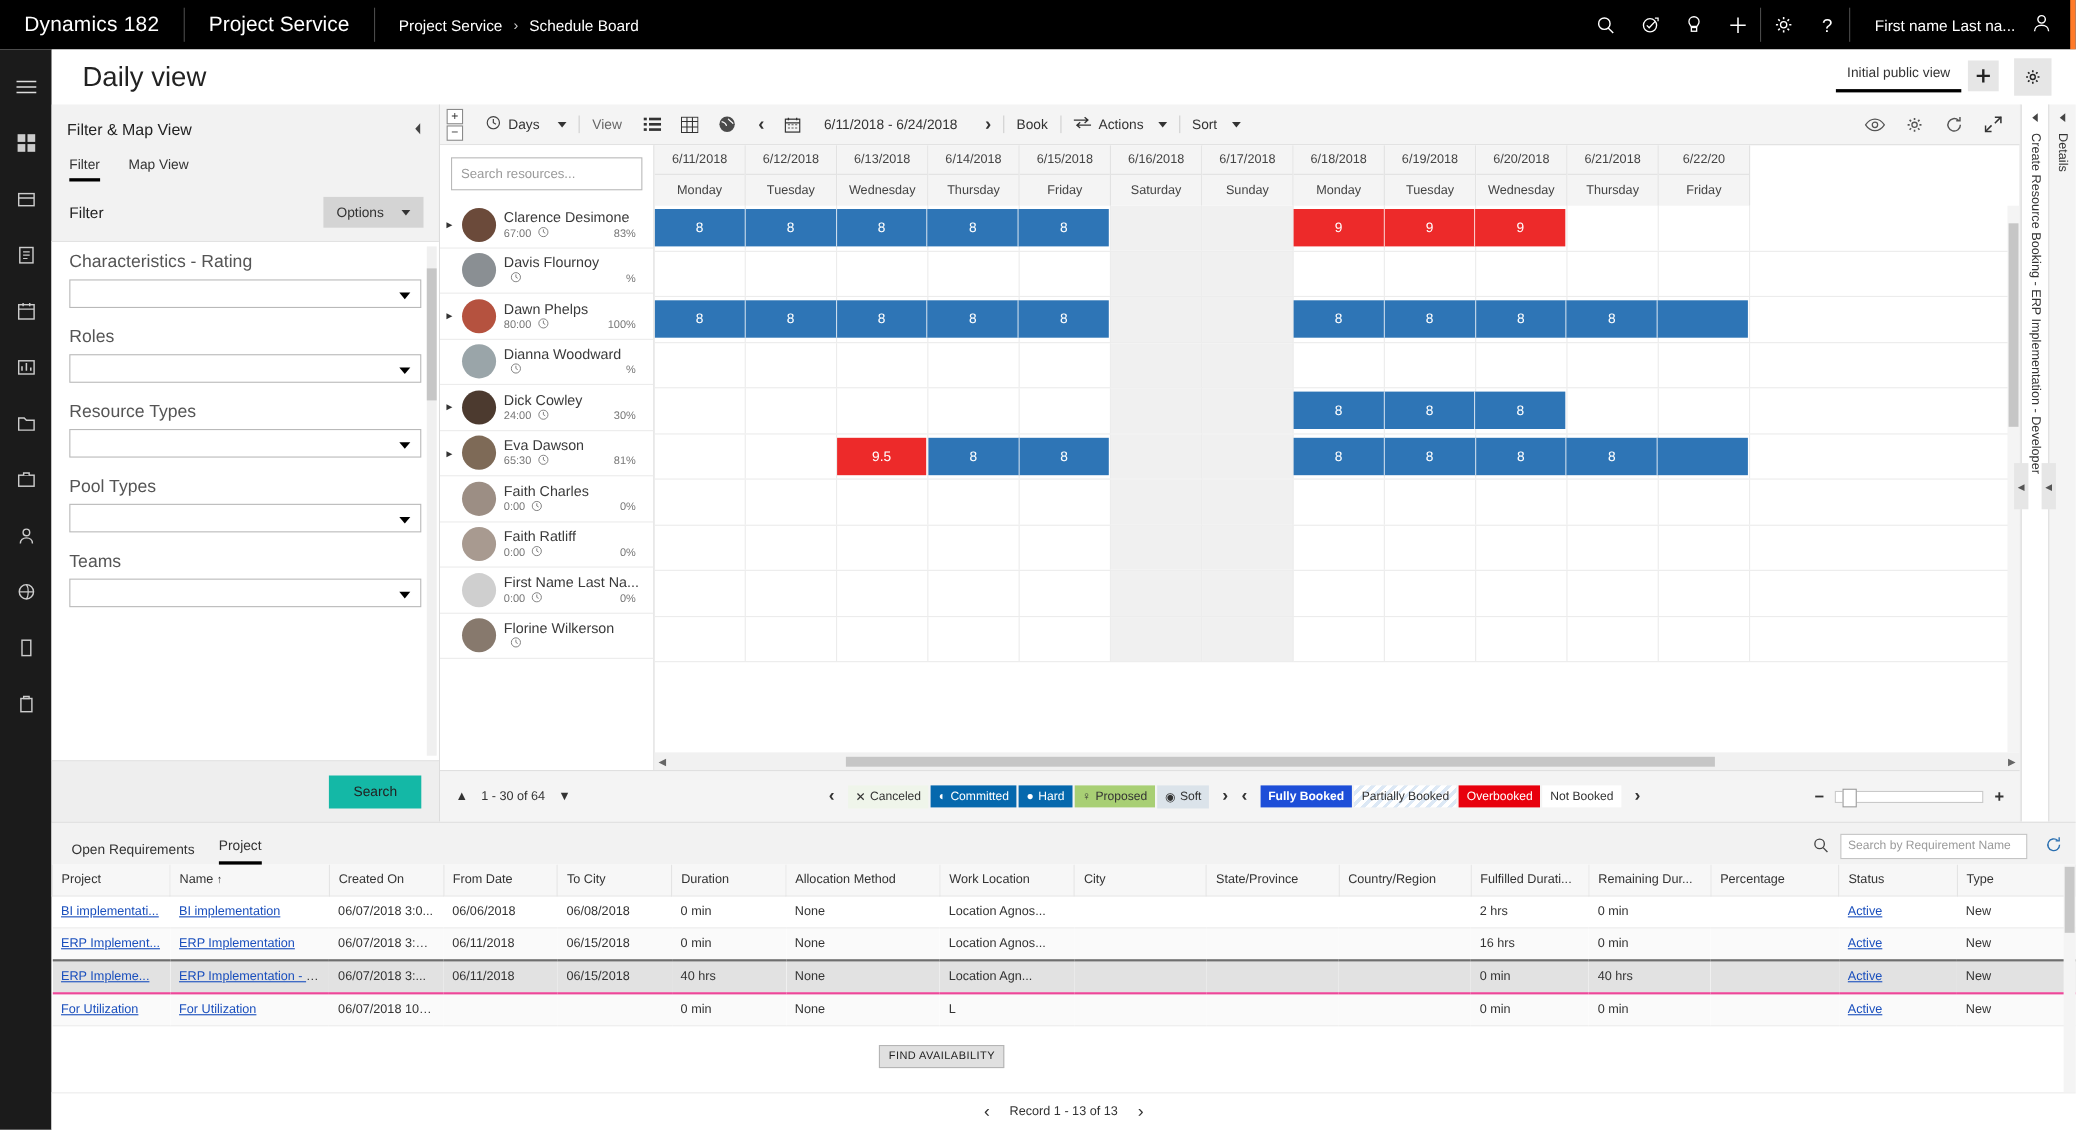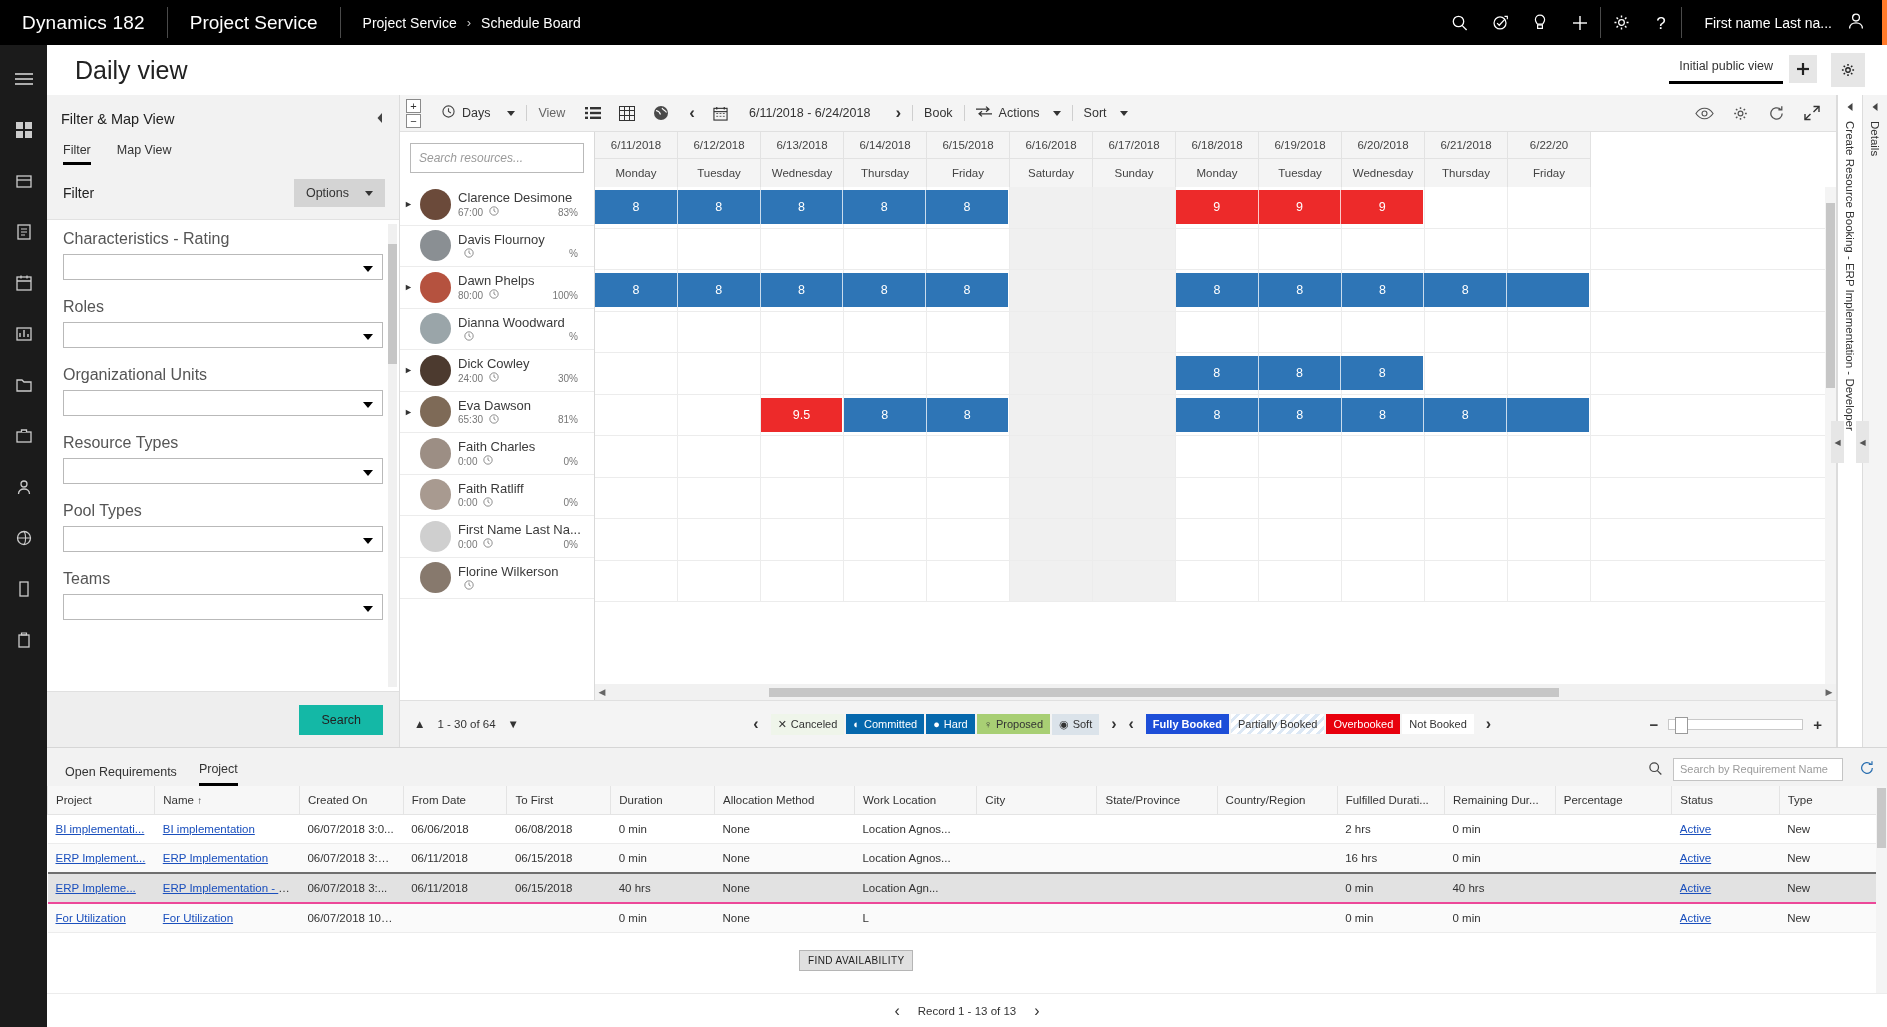--- a/index.html
+++ b/index.html
@@ -90,21 +90,21 @@
                 font-size:11px;line-height:12px;text-align:center;color:#333; }
   .tb-item { display:flex; align-items:center; gap:7px; padding:0 11px; font-size:12.5px; color:#333; height:37px;}
   .tb-div { width:1px; height:16px; background:#cfcfcf; }
   .caret { border-left:4px solid transparent;border-right:4px solid transparent;border-top:5px solid #333; }
   .tb-right { position:absolute; right:8px; display:flex; align-items:center; gap:4px; }
   .tb-rbtn { width:32px;height:32px;display:flex;align-items:center;justify-content:center; }
 
   #boardbody { position:absolute; left:0; right:0; top:37px; bottom:47px; display:flex; }
   
   #rescol { width:195px; border-right:1px solid #d9d9d9; display:flex; flex-direction:column; background:#fff;}
-  #ressearch { height:52px; display:flex; align-items:center; padding:0 10px;font-style:italic; }
+  #ressearch { height:52px; display:flex; align-items:center; padding:0 10px; }
   .res-input { flex:1; height:30px; border:1px solid #b9b9b9; display:flex; align-items:center;
                padding:0 8px; font-size:12px; color:#9a9a9a; justify-content:space-between; background:#fff;}
   .reslist { flex:1; overflow:hidden; }
   .resrow { height:41.5px; display:flex; align-items:center; gap:7px; padding-left:4px;
             border-bottom:1px solid #ececec; }
   .resrow .exp { width:9px; font-size:9px; color:#333; }
   .av { width:31px;height:31px;border-radius:50%; flex:none; position:relative; overflow:hidden;}
   .resinfo { flex:1; min-width:0; }
   .resname { font-size:13px; color:#3a3a3a; white-space:nowrap; overflow:hidden; text-overflow:ellipsis;}
   .resmeta { display:flex; gap:6px; font-size:10px; color:#777; align-items:center; margin-top:1px;}
@@ -371,24 +371,20 @@
           <span class="caret"></span>
         </span>
       </div>
       <div class="fp-fields">
         <div class="fld">
           <div class="fld-lab">Characteristics - Rating</div>
           <div class="fld-box"></div>
         </div>
         <div class="fld">
           <div class="fld-lab">Roles</div>
-          <div class="fld-box"></div>
-        </div>
-        <div class="fld">
-          <div class="fld-lab">Organizational Units</div>
           <div class="fld-box"></div>
         </div>
         <div class="fld">
           <div class="fld-lab">Resource Types</div>
           <div class="fld-box"></div>
         </div>
         <div class="fld">
           <div class="fld-lab">Pool Types</div>
           <div class="fld-box"></div>
         </div>
@@ -996,21 +992,21 @@
             <col style="width:100px">
             <col style="width:92px">
             <col style="width:92px">
         </colgroup>
         <thead>
             <tr id="dg-head">
               <th>Project</th>
               <th>Name <span class="sortarrow">↑</span></th>
               <th>Created On</th>
               <th>From Date</th>
-              <th>To First</th>
+              <th>To City</th>
               <th>Duration</th>
               <th>Allocation Method</th>
               <th>Work Location</th>
               <th>City</th>
               <th>State/Province</th>
               <th>Country/Region</th>
               <th>Fulfilled Durati...</th>
               <th>Remaining Dur...</th>
               <th>Percentage</th>
               <th>Status</th>

